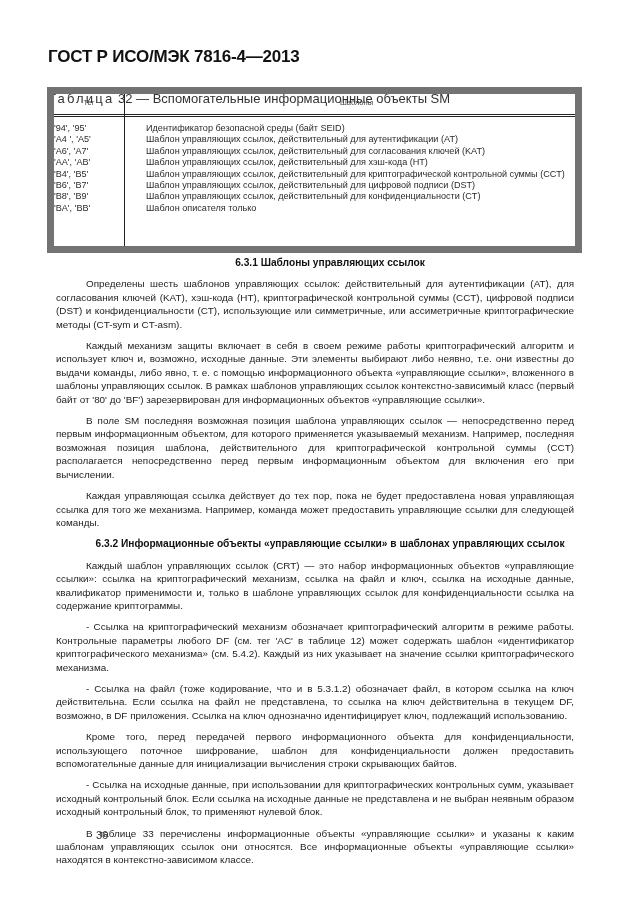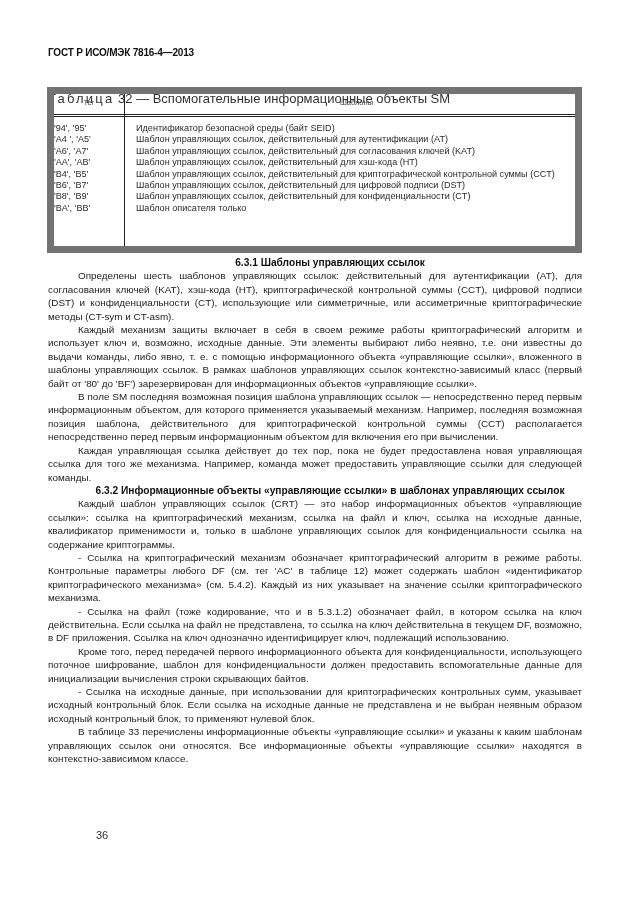--- a/index.html
+++ b/index.html
@@ -1,36 +1,36 @@
 <!DOCTYPE html>
 <html><head>
 <meta charset="utf-8">
 <style>
   html, body { margin: 0; padding: 0; background: #ffffff; }
   body { width: 630px; height: 913px; position: relative; overflow: hidden;
          font-family: "Liberation Sans", sans-serif; color: #1e1e1e; }
-  .page-header { position: absolute; left: 48px; top: 47px; font-size: 10px; font-weight: bold;
+  .page-header { position: absolute; left: 48px; top: 47px; font-size: 17px; font-weight: bold;
                  letter-spacing: -0.2px; color: #111; }
   .table-caption { position: absolute; left: 48px; top: 91px; font-size: 13px; color: #333; }
   .table-caption .spaced { letter-spacing: 2.2px; }
   .tbl { position: absolute; left: 47px; top: 87px; width: 535px; height: 166px;
          border: 7px solid #737373; box-sizing: border-box; }
   .tbl-head { position: absolute; left: 0; top: 0; width: 100%; height: 20px;
               border-bottom: 3px double #222; box-sizing: content-box; }
   .th { position: absolute; top: 4px; font-size: 7.5px; color: #444; text-align: center; }
   .th.tag { left: 0; width: 70px; }
   .th.val { left: 70px; width: 465px; }
   .col-div { position: absolute; left: 70px; top: 0; bottom: 0; width: 1px; background: #222; }
   .tbl-body { position: absolute; left: 0; top: 29px; width: 100%; }
   .row { display: flex; font-size: 9.1px; line-height: 11.4px; color: #2a2a2a; }
   .row .tag { width: 70px; flex: none; }
-  .row .val { padding-left: 12px; width: 452px; text-align: justify; text-align-last: left; }
+  .row .val { padding-left: 22px; width: 452px; text-align: justify; text-align-last: left; }
   .body-text { position: absolute; left: 48px; top: 256px; width: 534px; font-size: 9.9px;
                line-height: 13.4px; color: #222; }
-  .body-text p { margin: 0; text-align: justify; }
+  .body-text p { margin: 8px; text-align: justify; }
   .body-text p.indent { text-indent: 30px; }
   .body-text h3 { margin: 0; font-size: 10.2px; font-weight: bold; text-indent: 30px; color: #111; line-height: 13.4px; text-align: center; }
   .page-number { position: absolute; left: 48px; top: 829px; font-size: 11px; color: #333; margin-left: 48px; }
 </style>
 </head>
 <body>
 
 <div class="page-header">ГОСТ Р ИСО/МЭК 7816-4—2013</div>
 
 <div class="table-caption"><span class="spaced">Таблица</span><span> 32 — Вспомогательные информационные объекты SM</span></div>

